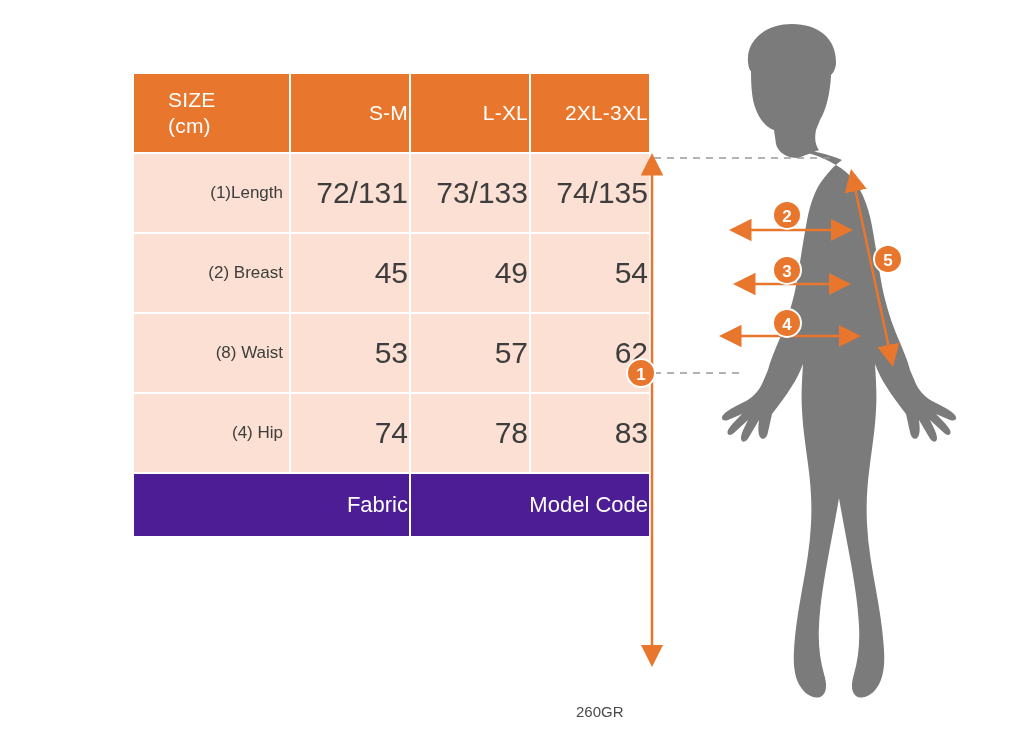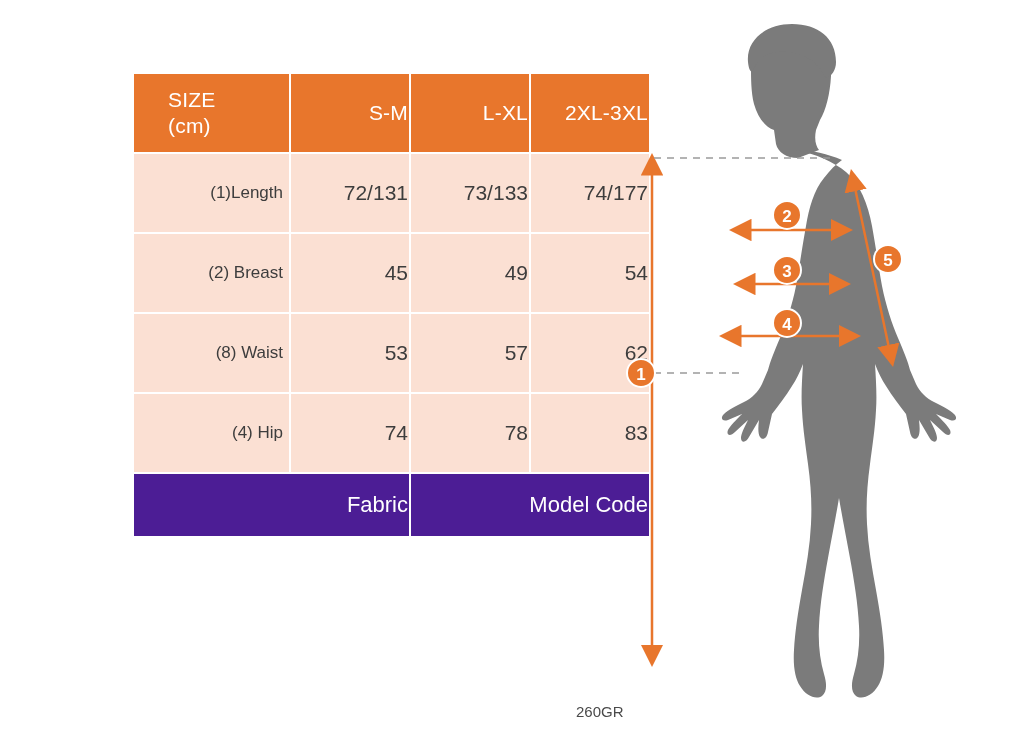--- a/index.html
+++ b/index.html
@@ -61,21 +61,21 @@
   .row-label {
     background: #fbe0d3;
     font-size: 17px;
     color: #3d3d3d;
     height: 76px;
     line-height: 1.3;
     padding: 0 6px;
   }
   .val-cell {
     background: #fbe0d3;
-    font-size: 21px;
+    font-size: 30px;
     color: #3d3d3d;
     height: 76px;
   }
 
   
   .sub-hdr {
     background: #4c1d95;
     color: #ffffff;
     font-weight: bold;
     font-size: 22px;
@@ -143,21 +143,21 @@
           </td>
           <td class="hdr-cell" style="width:116px">S-M</td>
           <td class="hdr-cell" style="width:116px">L-XL</td>
           <td class="hdr-cell" style="width:116px">2XL-3XL</td>
         </tr>
 
         <tr>
           <td class="row-label">(1)Length</td>
           <td class="val-cell">72/131</td>
           <td class="val-cell">73/133</td>
-          <td class="val-cell">74/177</td>
+          <td class="val-cell">74/135</td>
         </tr>
 
         <tr>
           <td class="row-label">(2) Breast</td>
           <td class="val-cell">45</td>
           <td class="val-cell">49</td>
           <td class="val-cell">54</td>
         </tr>
 
         <tr>

